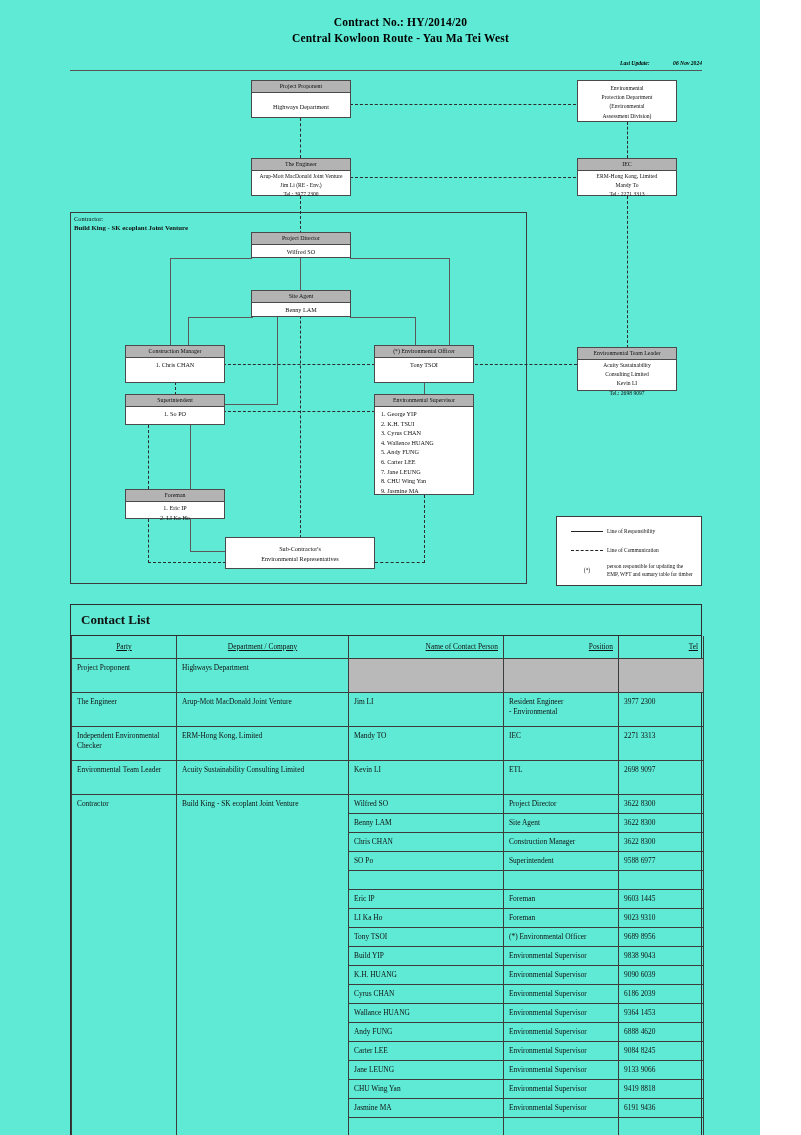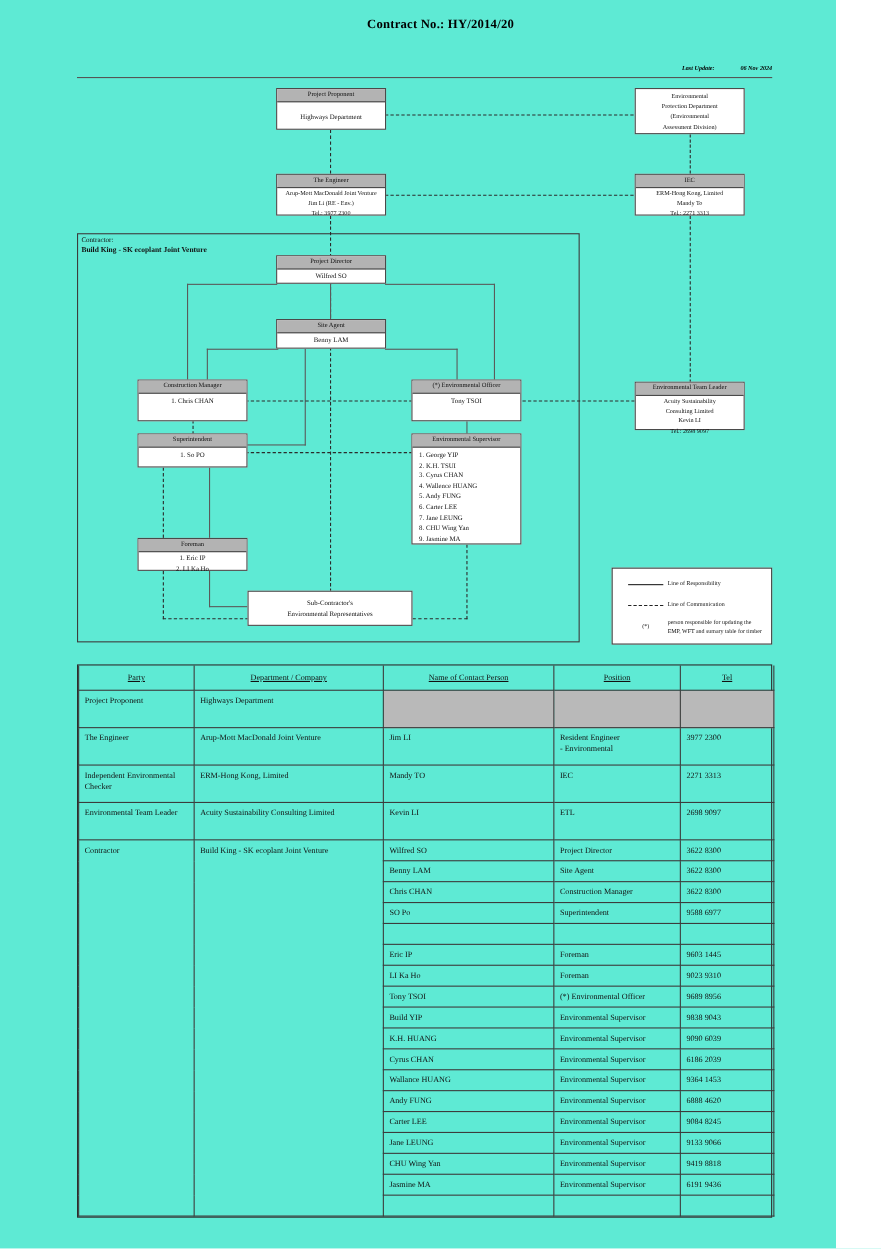--- a/index.html
+++ b/index.html
@@ -175,38 +175,39 @@
     font-size: 7.4px;
     color: #111;
     padding: 4px 5px;
     vertical-align: top;
     line-height: 10px;
   }
   table.contact td.th {
     text-align: center;
     padding: 6px 5px;
   }
-  table.contact td.th.left { text-align: center; margin-left: 11px; }
+  table.contact td.th.left { text-align: right; margin-left: 11px; }
   td.shaded { background: #b9b9b9; }
   .c1 { width: 105px; }
   .c2 { width: 172px; }
   .c3 { width: 155px; }
   .c4 { width: 115px; }
   .c5 { width: 85px; }
   .nb-top { border-top: none !important; text-decoration: underline; }
   .rowh-2 { height: 34px; }
   .rowh-3 { height: 19px; }
 </style>
 </head>
 <body>
 
 <div id="page">
 
   <div class="doc-header">
     <div>Contract No.: HY/2014/20</div>
+    <div>Central Kowloon Route - Yau Ma Tei West</div>
   </div>
   <div class="hdr-rule"></div>
   <div class="last-update">
     <span>Last Update:</span>
     <span>06 Nov 2024</span>
   </div>
 
   <div class="contractor-frame"></div>
   <div class="contractor-label">
     <div>Contractor:</div>
@@ -386,20 +387,21 @@
     <div class="legend-row lg-two" style="left:14px; top:46px; align-items:flex-start;">
       <span class="lg-star" style="margin-top:4px;">(*)</span>
       <span>
         <span class="ln" style="display:block;">person responsible for updating the</span>
         <span class="ln" style="display:block;">EMP, WFT and sumary table for timber</span>
       </span>
     </div>
   </div>
 
   <div class="contact-wrap">
+    <div class="contact-title">Contact List</div>
     <table class="contact">
       <colgroup>
         <col class="c1">
           <col class="c2">
           <col class="c3">
           <col class="c4">
           <col class="c5">
       </colgroup>
       <tbody>
         <tr>

